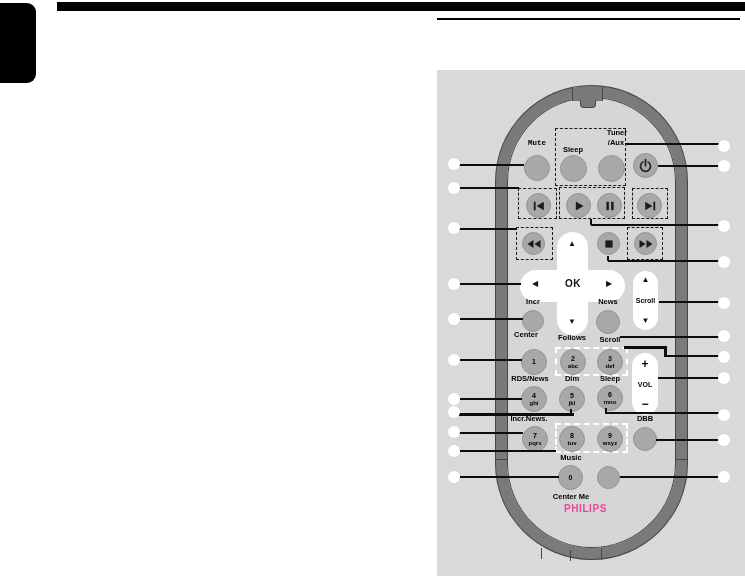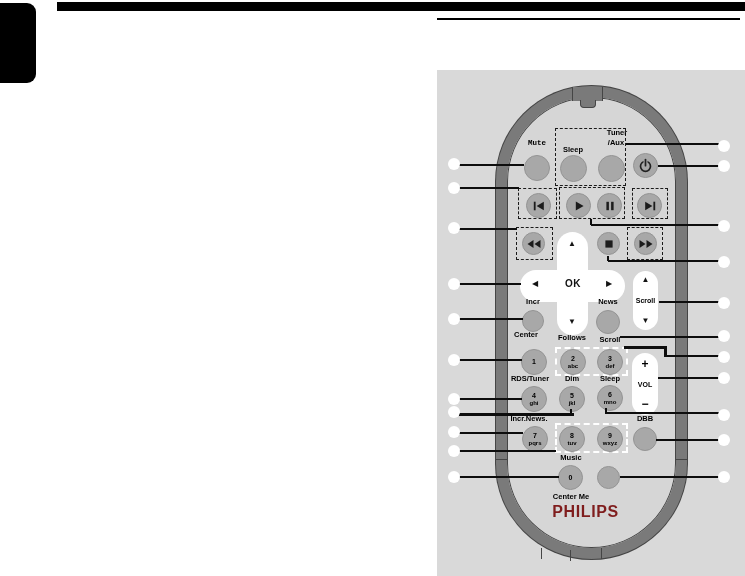--- a/index.html
+++ b/index.html
@@ -26,21 +26,21 @@
         align-items:center;justify-content:space-between;box-sizing:border-box;padding:5px 0;}
   .pill .navglyph{font-size:8px;}
   .pilllabel{font-weight:bold;font-size:7px;color:#000;}
   .bigsign{font-weight:bold;font-size:12px;color:#000;line-height:1;}
   .dashbox{border:1.5px dashed #1a1a1a;box-sizing:border-box;}
   .wdashbox{border:2.5px dashed #ffffff;box-sizing:border-box;}
   .line{background:#0d0d0d;}
   .callout{width:12px;height:12px;background:#ffffff;border-radius:50%;}
   .keydigit{font-weight:bold;font-size:7px;color:#000;line-height:1.1;}
   .keyletters{font-weight:bold;font-size:6px;color:#000;line-height:1.1;}
-  .brand{font-weight:bold;font-size:16px;color:#7f1d1d;letter-spacing:0.6px;text-align:center;}
+  .brand{font-weight:bold;font-size:10px;color:#ec4899;letter-spacing:0.6px;text-align:center;}
   svg{display:block;}
 </style>
 </head>
 <body>
 
 <div class="page">
 
   <div class="abs tab" style="left:0;top:3px;width:36px;height:80px;"></div>
   <div class="abs bar" style="left:57px;top:2px;width:688px;height:9px;"></div>
   <div class="abs rule" style="left:437px;top:18px;width:303px;height:2px;"></div>
@@ -174,21 +174,21 @@
   </div>
   <div class="abs btn" style="left:560px;top:349px;width:26px;height:26px;">
     <span class="keydigit">2</span>
     <span class="keyletters">abc</span>
   </div>
   <div class="abs btn" style="left:597px;top:349px;width:26px;height:26px;">
     <span class="keydigit">3</span>
     <span class="keyletters">def</span>
   </div>
 
-  <div class="abs lbl" style="left:504px;top:374px;width:52px;">RDS/Tuner</div>
+  <div class="abs lbl" style="left:504px;top:374px;width:52px;">RDS/News</div>
   <div class="abs lbl" style="left:550px;top:374px;width:44px;">Dim</div>
   <div class="abs lbl" style="left:588px;top:374px;width:44px;">Sleep</div>
   <div class="abs btn" style="left:521px;top:386px;width:26px;height:26px;">
     <span class="keydigit">4</span>
     <span class="keyletters">ghi</span>
   </div>
   <div class="abs btn" style="left:559px;top:386px;width:26px;height:26px;">
     <span class="keydigit">5</span>
     <span class="keyletters">jkl</span>
   </div>

